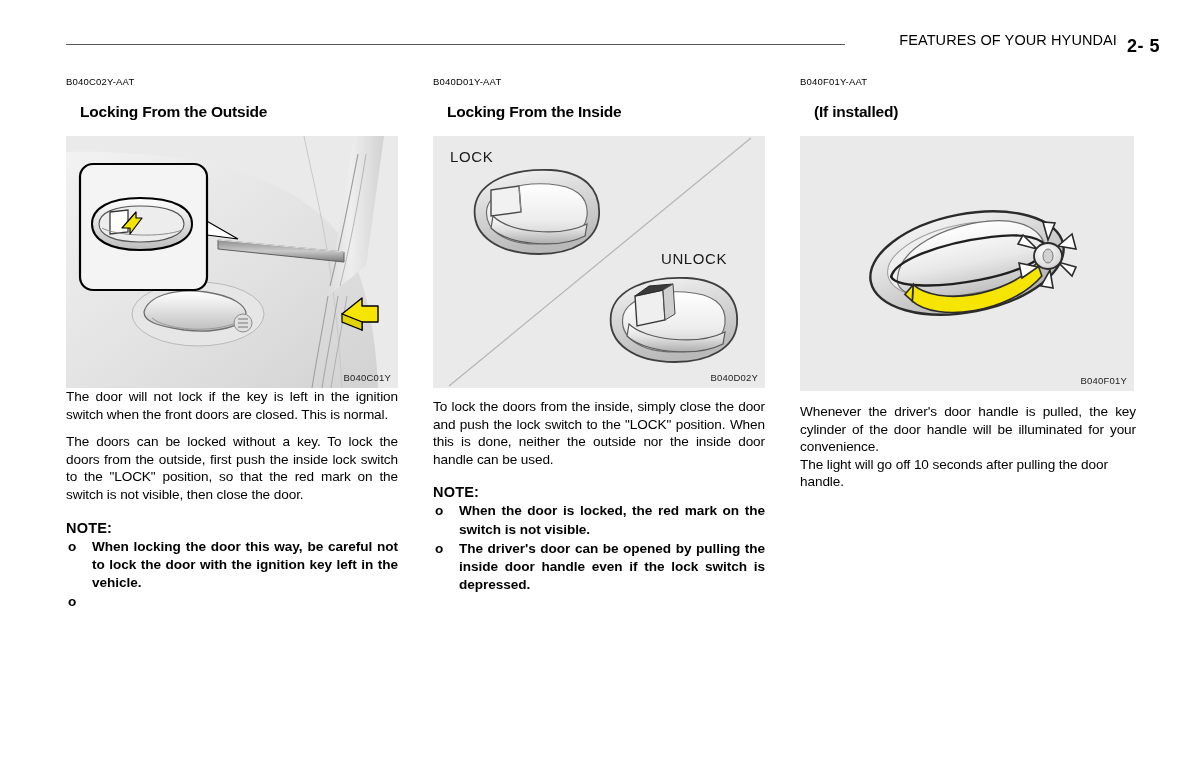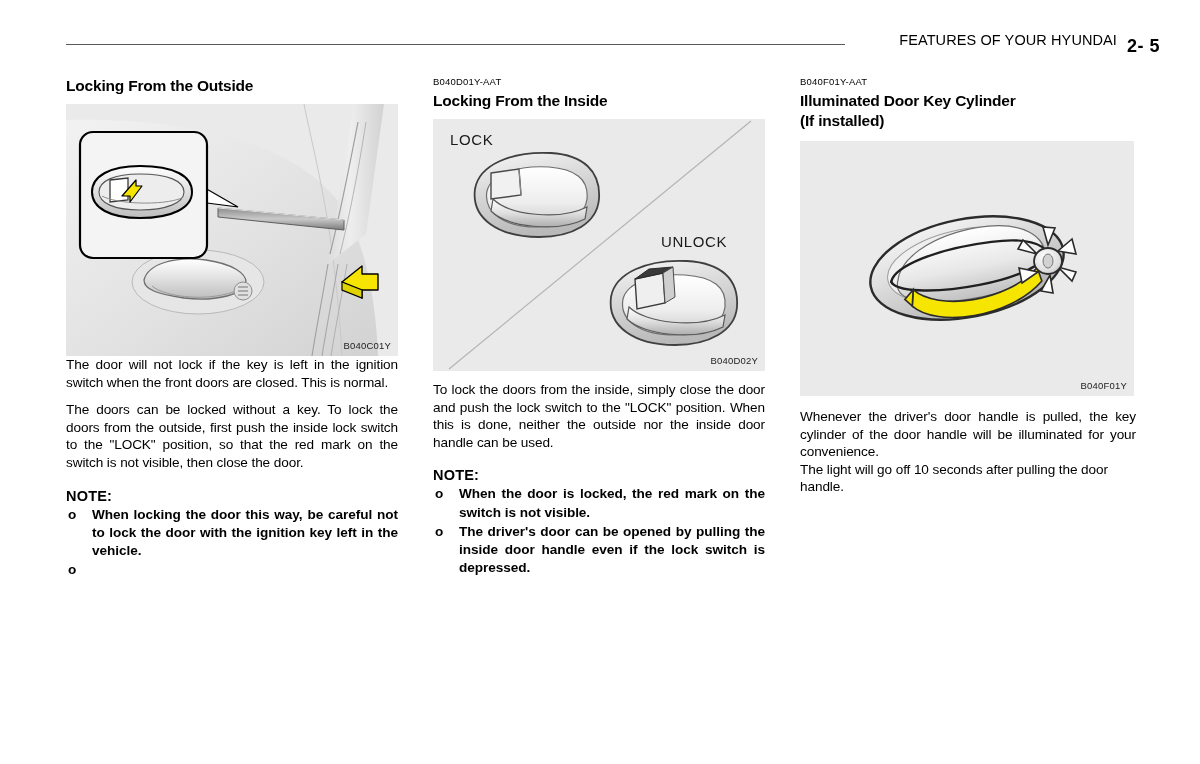--- a/index.html
+++ b/index.html
@@ -57,21 +57,21 @@
   .code-label {
     font-size: 9.5px;
     letter-spacing: 0.2px;
     color: #000;
     margin: 0 0 3px 0;
     line-height: 12px;
   }
   .section-title {
     font-size: 15.5px;
     font-weight: bold;
-    margin: 0;
+    margin: 14px;
     line-height: 20px;
     letter-spacing: -0.2px;
   }
 
   
   .figure {
     position: relative;
     background: #3b82f6;
     overflow: hidden;
     margin-top: 8px;
@@ -141,20 +141,21 @@
 <body>
 
 <div id="page-header">
   <div id="header-rule"></div>
   <div id="header-title">FEATURES OF YOUR HYUNDAI</div>
   <div id="header-page">2- 5</div>
 </div>
 
 <div class="column" id="col-1">
 
+  <div class="code-label">B040C02Y-AAT</div>
   <h2 class="section-title">Locking From the Outside</h2>
 
   <div class="figure" id="fig-1">
     <svg width="332" height="252" viewBox="0 0 332 252">
       <defs>
         <linearGradient id="g1body" x1="0" y1="0" x2="1" y2="1">
           <stop offset="0%" stop-color="#f2f2f2"></stop>
           <stop offset="55%" stop-color="#e2e2e2"></stop>
           <stop offset="100%" stop-color="#d2d2d2"></stop>
         </linearGradient>
@@ -304,21 +305,20 @@
     <li class="note-item">
       <span class="note-bullet">o</span>
       <span>The driver's door can be opened by pulling the inside door handle even if the lock switch is depressed.</span>
     </li>
   </ul>
 </div>
 
 <div class="column" id="col-3">
 
   <div class="code-label">B040F01Y-AAT</div>
-  <h2 class="section-title">Illuminated Door Key Cylinder</h2>
   <h2 class="section-title">(If installed)</h2>
 
   <div class="figure" id="fig-3" style="margin-top:10px">
     <svg width="334" height="255" viewBox="0 0 334 255">
       <defs>
         <linearGradient id="g3plate" x1="0" y1="0" x2="0.4" y2="1">
           <stop offset="0%" stop-color="#fafafa"></stop>
           <stop offset="45%" stop-color="#dedede"></stop>
           <stop offset="100%" stop-color="#b6b6b6"></stop>
         </linearGradient>

